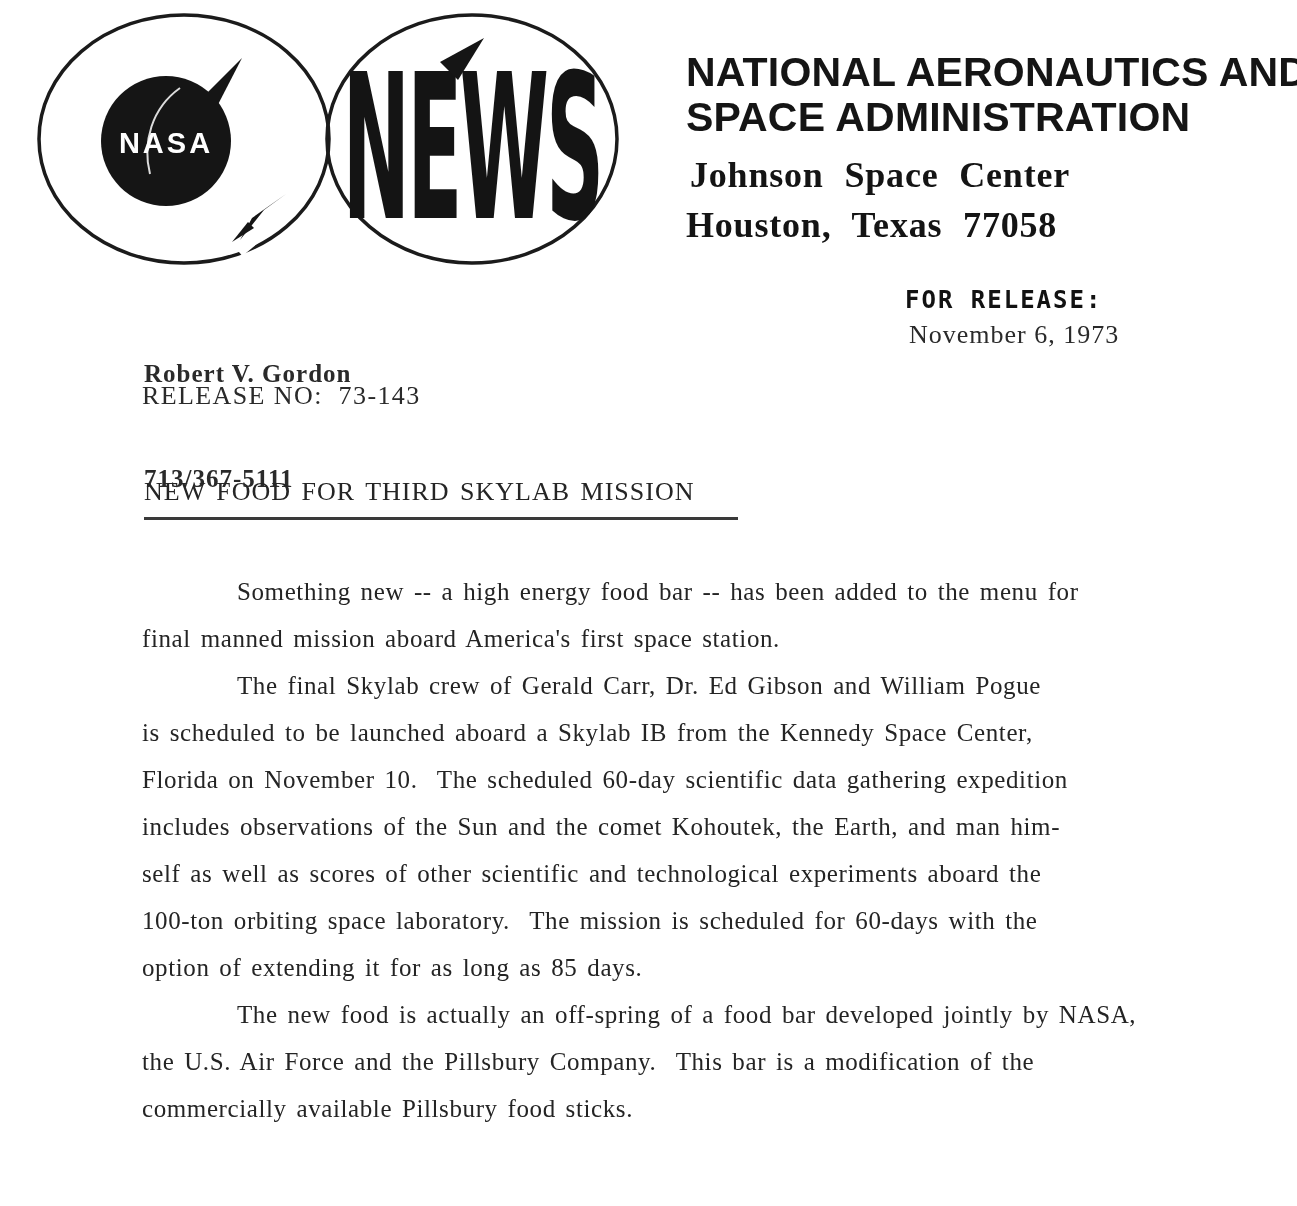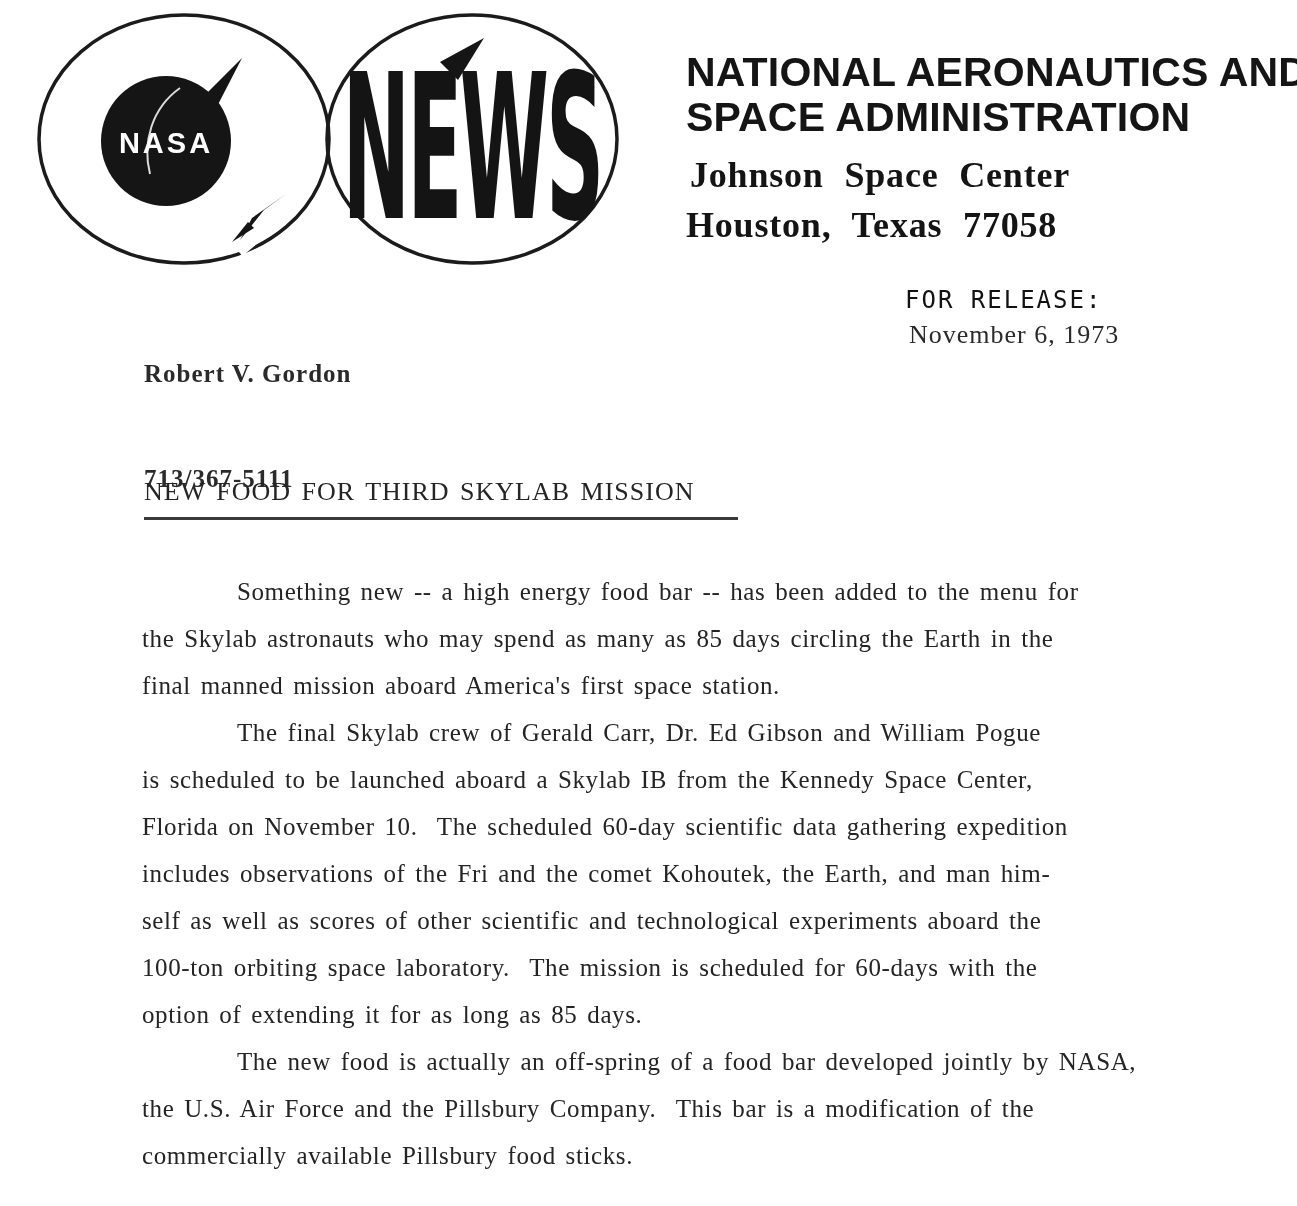--- a/index.html
+++ b/index.html
@@ -37,21 +37,21 @@
   }
   .center-name.first{margin-top:10px;padding-left:4px;}
   
   .contact{
     position:absolute;left:144px;top:286px;
     font-size:25px;line-height:35px;letter-spacing:1px;color:#2a2a2a;white-space:pre;font-weight:bold;
   }
   .for-release{position:absolute;left:905px;top:286px;}
   .for-release-label{
     font-family:"DejaVu Sans Mono", monospace;
-    font-weight:400;font-size:24px;letter-spacing:2px;color:#121212;white-space:pre;
+    font-weight:700;font-size:24px;letter-spacing:2px;color:#121212;white-space:pre;
   }
   .for-release-date{
     font-size:26px;margin-top:6px;letter-spacing:1px;color:#2a2a2a;padding-left:4px;white-space:pre;
   }
   .release-no{
     position:absolute;left:142px;top:381px;
     font-size:26px;letter-spacing:1.4px;color:#2a2a2a;white-space:pre;
   }
   
   .headline{position:absolute;left:144px;top:477px;}
@@ -116,33 +116,33 @@
   <div class="contact">
     <div>Robert V. Gordon</div>
     <div>713/367-5111</div>
   </div>
 
   <div class="for-release">
     <div class="for-release-label">FOR RELEASE:</div>
     <div class="for-release-date">November 6, 1973</div>
   </div>
 
+  <div class="release-no">RELEASE NO:  73-143</div>
 
   <div class="headline">
     <span>NEW FOOD FOR THIRD SKYLAB MISSION</span>
   </div>
 
   <div class="body-text">
     <div class="line indent">Something new -- a high energy food bar -- has been added to the menu for</div>
-    <div class="line">the Skylab astronauts who may spend as many as 85 days circling the Earth in the</div>
     <div class="line">final manned mission aboard America's first space station.</div>
     <div class="line indent">The final Skylab crew of Gerald Carr, Dr. Ed Gibson and William Pogue</div>
     <div class="line">is scheduled to be launched aboard a Skylab IB from the Kennedy Space Center,</div>
     <div class="line">Florida on November 10.  The scheduled 60-day scientific data gathering expedition</div>
-    <div class="line">includes observations of the Fri and the comet Kohoutek, the Earth, and man him-</div>
+    <div class="line">includes observations of the Sun and the comet Kohoutek, the Earth, and man him-</div>
     <div class="line">self as well as scores of other scientific and technological experiments aboard the</div>
     <div class="line">100-ton orbiting space laboratory.  The mission is scheduled for 60-days with the</div>
     <div class="line">option of extending it for as long as 85 days.</div>
     <div class="line indent">The new food is actually an off-spring of a food bar developed jointly by NASA,</div>
     <div class="line">the U.S. Air Force and the Pillsbury Company.  This bar is a modification of the</div>
     <div class="line">commercially available Pillsbury food sticks.</div>
   </div>
 
 </div>
 

